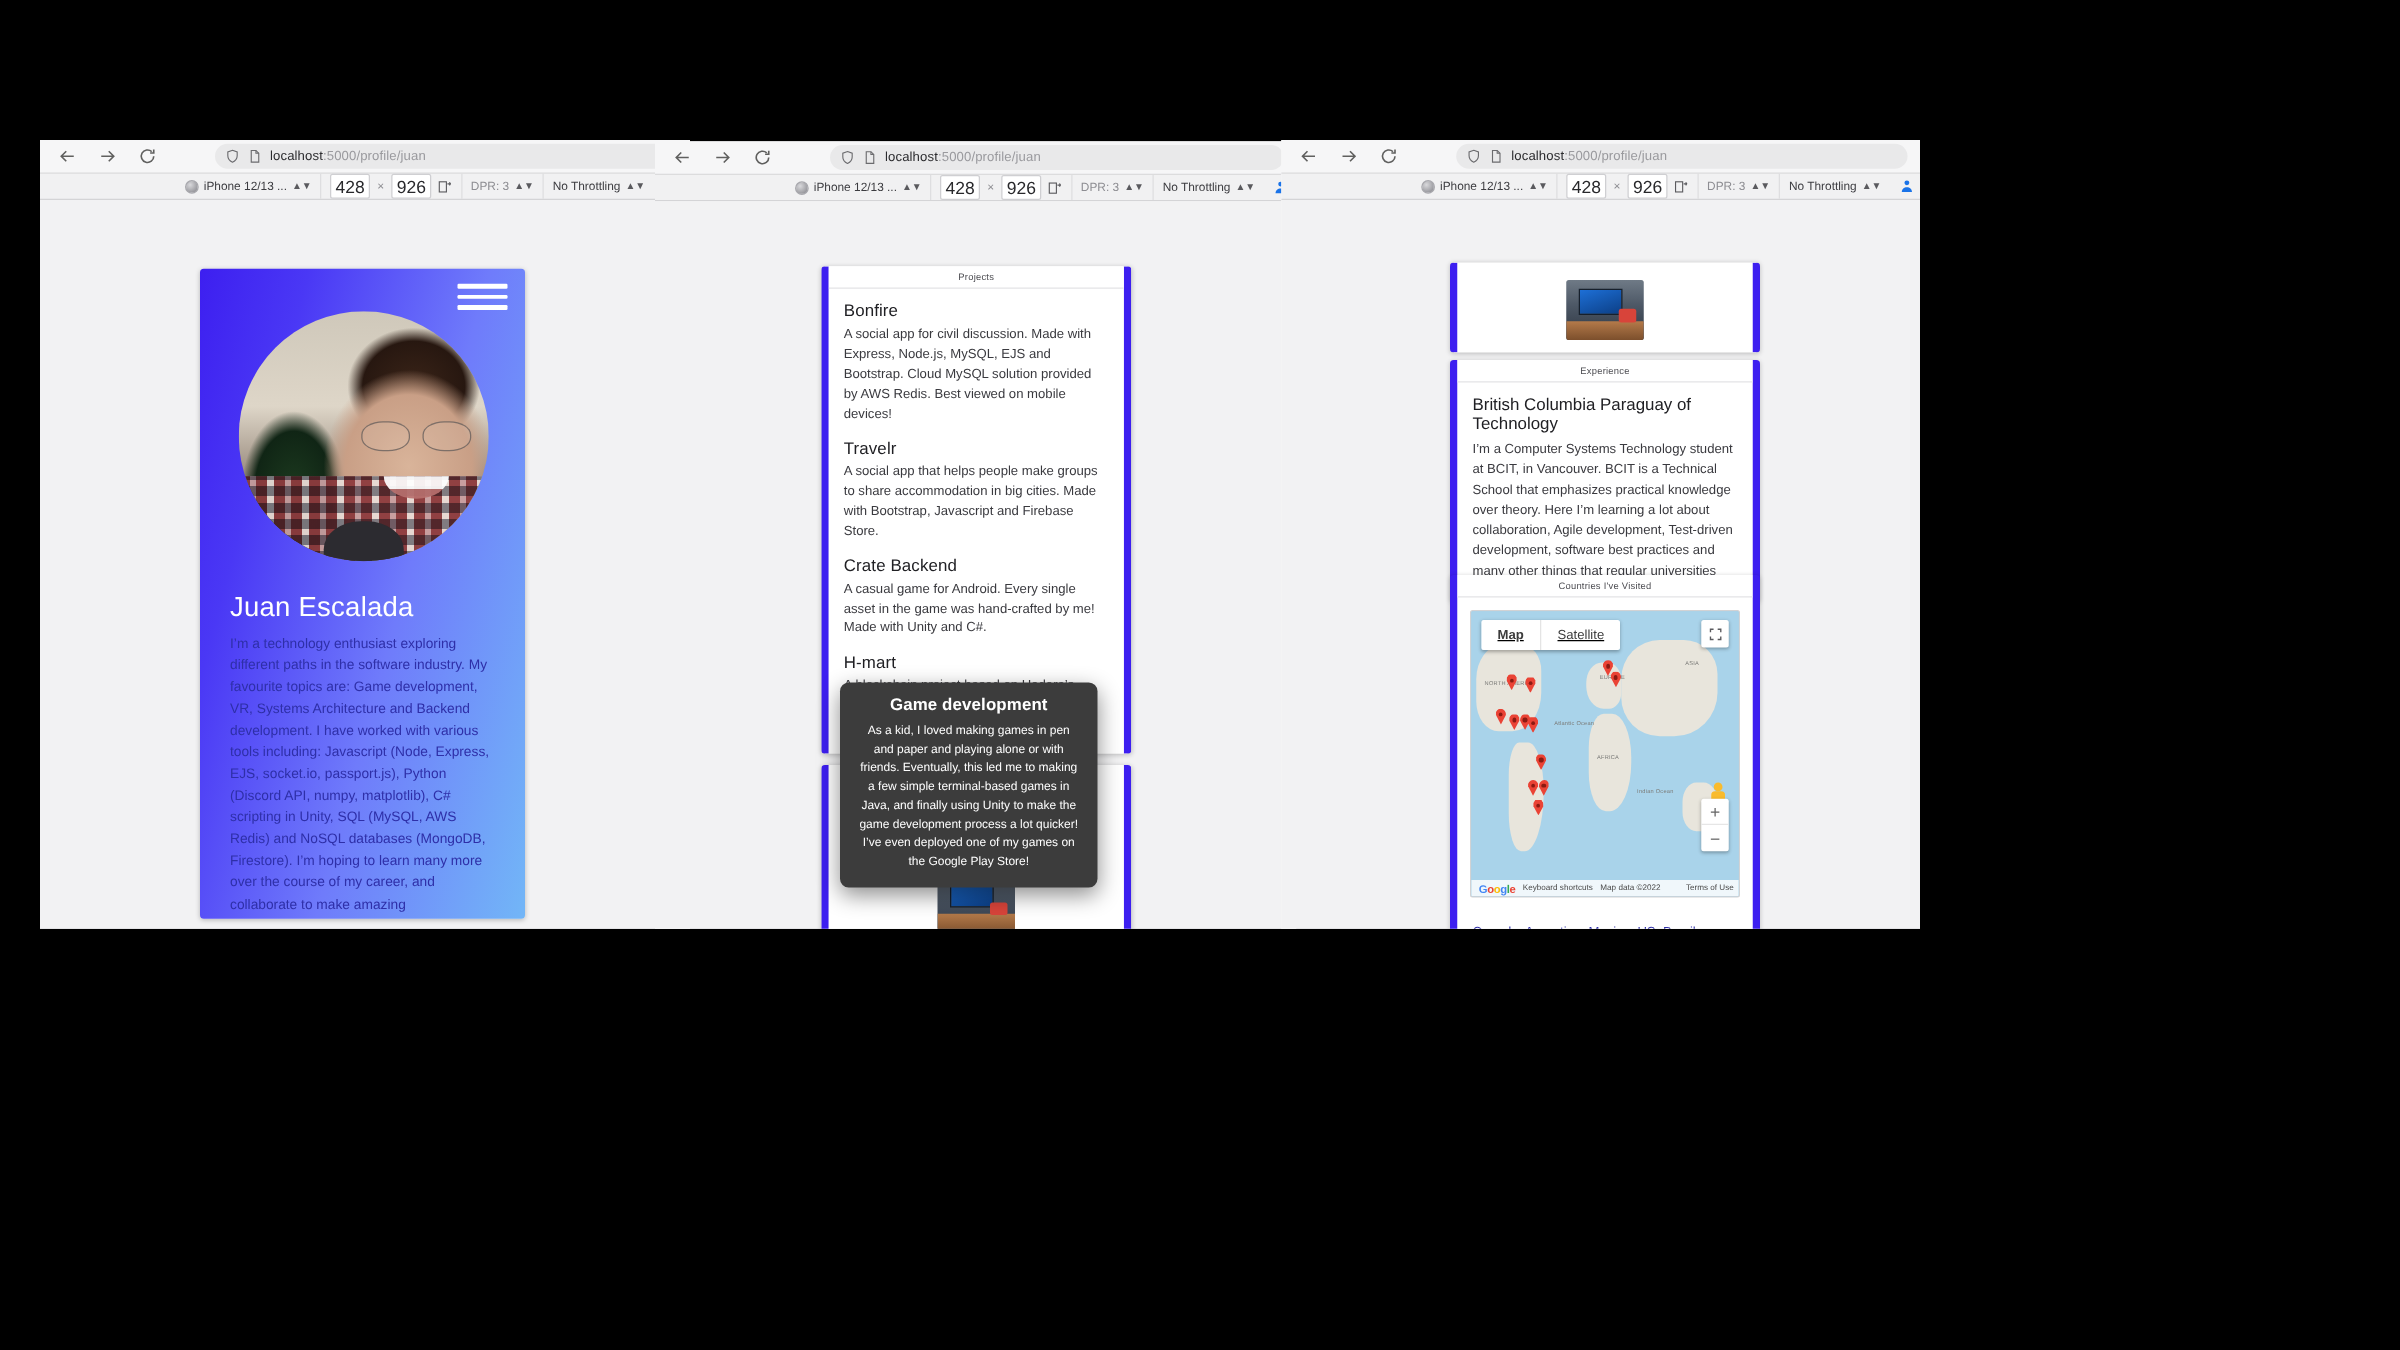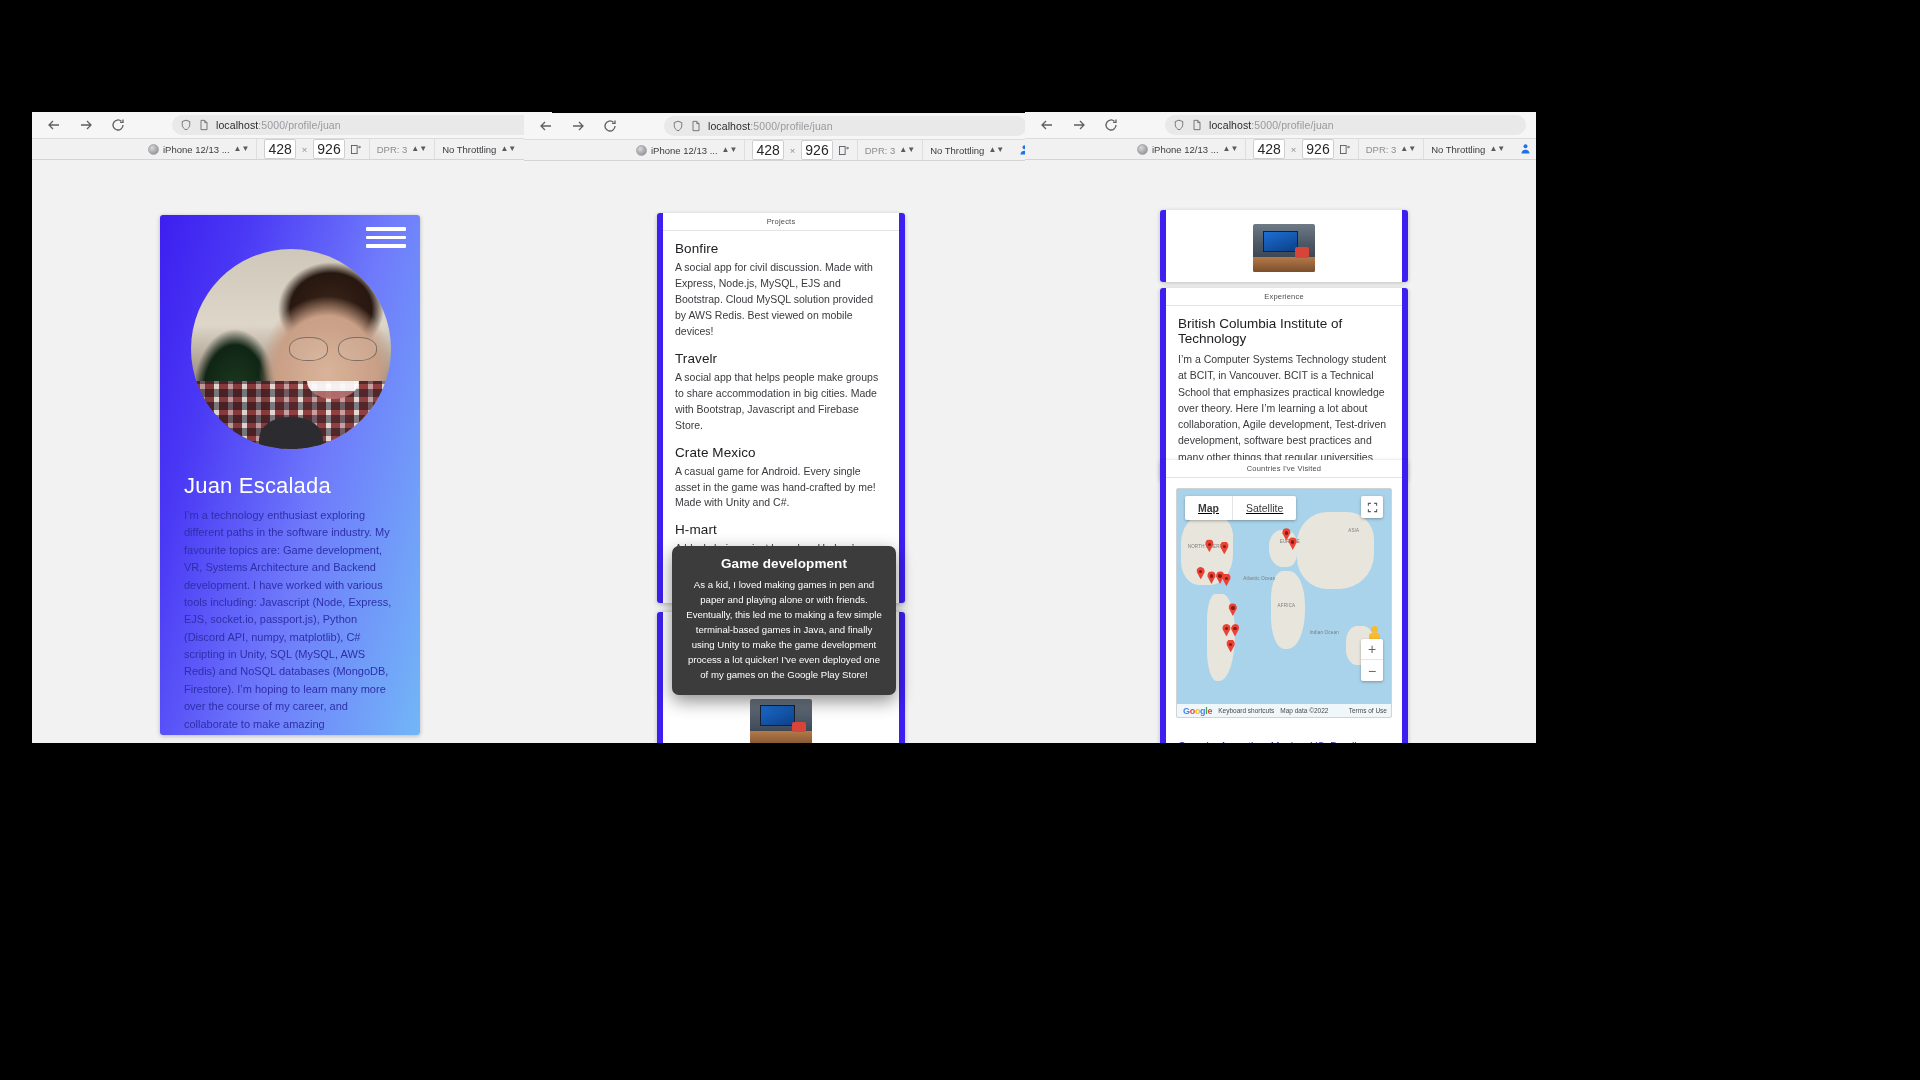--- a/index.html
+++ b/index.html
@@ -359,21 +359,21 @@
         <div class="card-body">
           <div class="proj">
             <h3>Bonfire</h3>
             <p>A social app for civil discussion. Made with Express, Node.js, MySQL, EJS and Bootstrap. Cloud MySQL solution provided by AWS Redis. Best viewed on mobile devices!</p>
           </div>
           <div class="proj">
             <h3>Travelr</h3>
             <p>A social app that helps people make groups to share accommodation in big cities. Made with Bootstrap, Javascript and Firebase Store.</p>
           </div>
           <div class="proj">
-            <h3>Crate Mexico</h3>
+            <h3>Crate Backend</h3>
             <p>A casual game for Android. Every single asset in the game was hand-crafted by me! Made with Unity and C#.</p>
           </div>
           <div class="proj">
             <h3>H-mart</h3>
             <p>A blockchain project based on Hedera’s Javascript API. Won a prize on MLH StormHacks2022!</p>
           </div>
           <div class="proj">
             <h3>Ch</h3>
 
           </div>
@@ -383,21 +383,21 @@
       <div class="card" style="left:133px; top:451px; width:248px; height:165px;">
         <div class="imgcard-inner" style="height:100%;">
           <div class="photo-thumb" style="margin-top:56px;">
             <div class="scr"></div>
               <div class="desk"></div>
               <div class="obj"></div>
           </div>
         </div>
       </div>
 
-      <div class="tooltip" style="left:148px; top:385px; width:224px;">
+      <div class="tooltip" style="left:148px; top:385px; width:206px;">
         <h4>Game development</h4>
         <p>As a kid, I loved making games in pen and paper and playing alone or with friends. Eventually, this led me to making a few simple terminal-based games in Java, and finally using Unity to make the game development process a lot quicker! I’ve even deployed one of my games on the Google Play Store!</p>
       </div>
 
     </div>
   </div>
 
   <div class="window" style="left:1025px; top:112px; width:511px; height:631px;">
 
     <div class="chrome-bar">
@@ -487,21 +487,21 @@
             <div class="scr"></div>
               <div class="desk"></div>
               <div class="obj"></div>
           </div>
         </div>
       </div>
 
       <div class="card" style="left:135px; top:128px; width:248px; height:193px;">
         <div class="card-head">Experience</div>
         <div class="card-body exp">
-          <h3>British Columbia Institute of Technology</h3>
+          <h3>British Columbia Paraguay of Technology</h3>
           <p>I’m a Computer Systems Technology student at BCIT, in Vancouver. BCIT is a Technical School that emphasizes practical knowledge over theory. Here I’m learning a lot about collaboration, Agile development, Test-driven development, software best practices and many other things that regular universities usually don’t cover.</p>
         </div>
       </div>
 
       <div class="card" style="left:135px; top:300px; width:248px; height:330px;">
         <div class="card-head">Countries I've Visited</div>
 
         <div class="mapwrap" style="margin:10px; height:230px;">
           <div class="map-ocean"></div>
 

